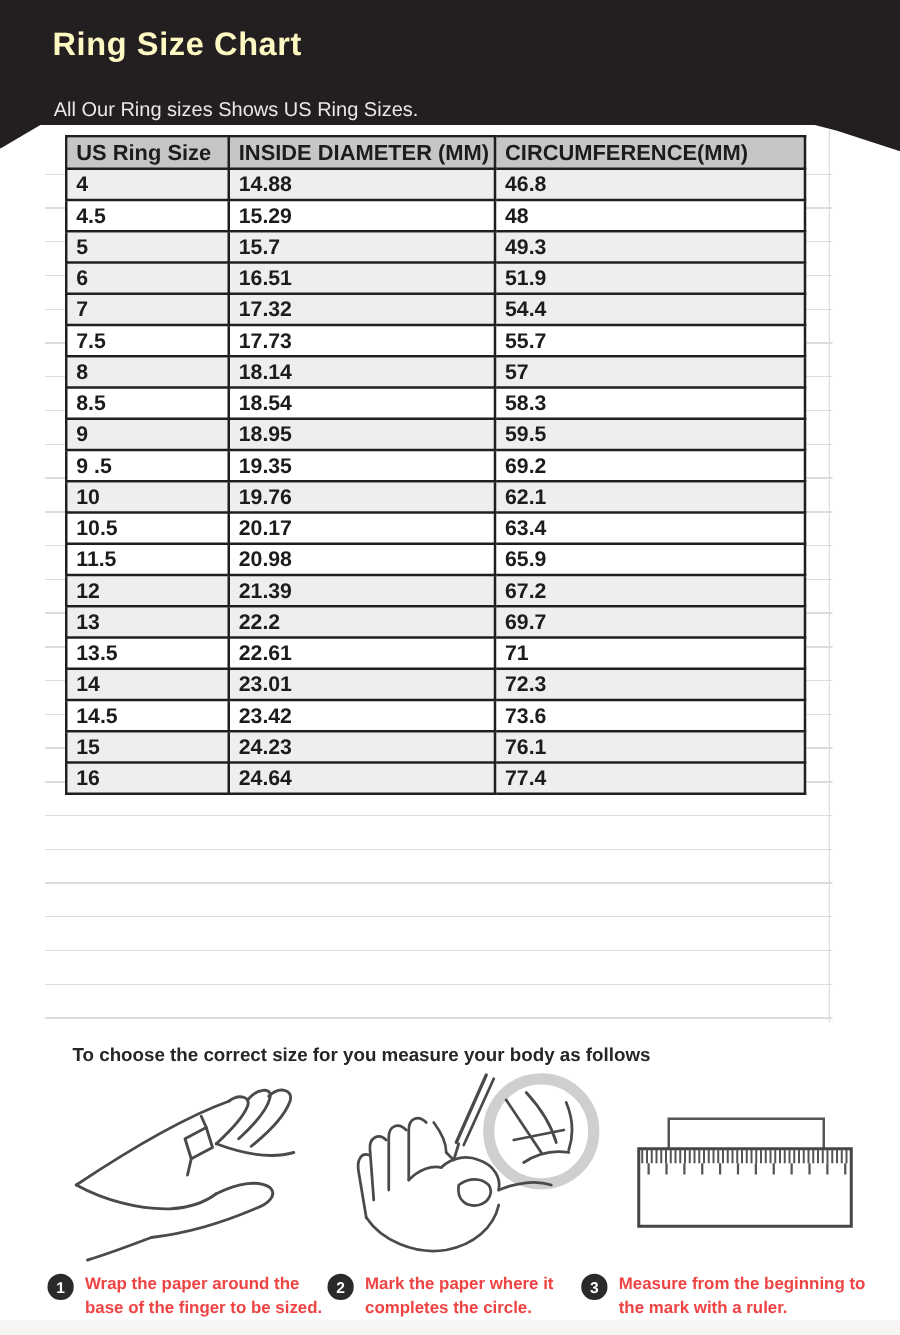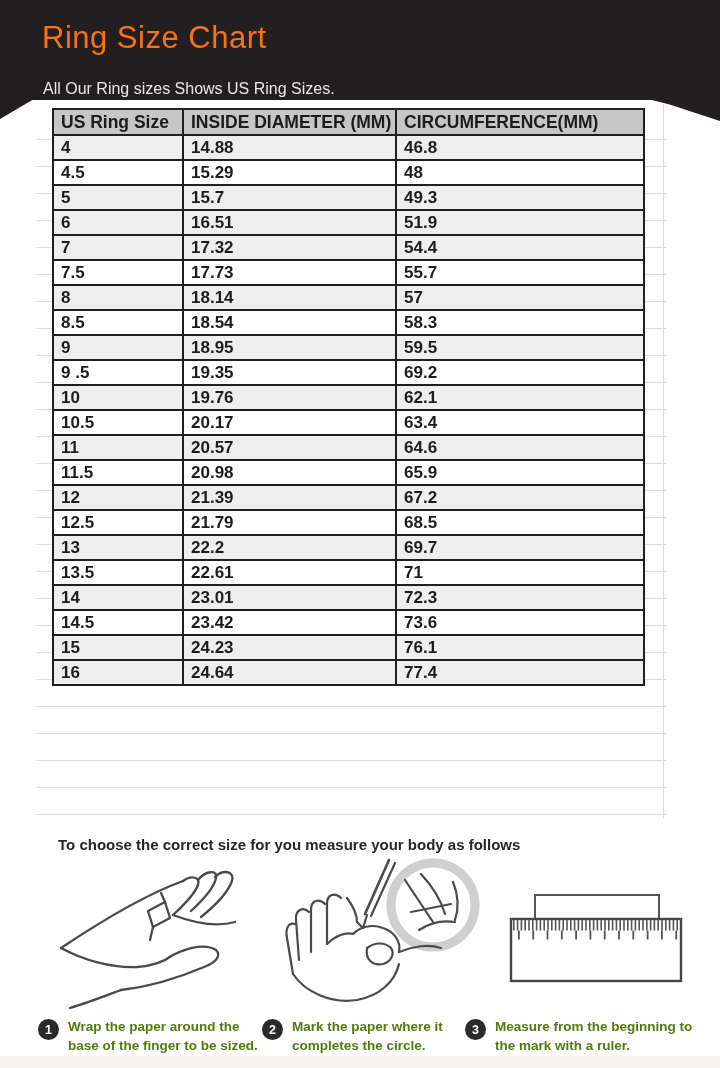--- a/index.html
+++ b/index.html
@@ -8,21 +8,21 @@
     font-family:"Liberation Sans","DejaVu Sans",sans-serif;
     overflow:hidden;
   }
   
   .banner{
     position:absolute;top:0;left:0;width:720px;height:100px;
     background:var(--header-bg);color:#fff;
   }
   .banner h1{
     margin:0;position:absolute;left:42px;top:20px;
-    font-size:31px;font-weight:normal;letter-spacing:.5px;color:#f97316;
+    font-size:26px;font-weight:bold;letter-spacing:.5px;color:#fef9c3;
   }
   .banner .sub{
     position:absolute;left:43px;top:80px;font-size:16px;color:#e9e7e7;
   }
   .wedge{position:absolute;background:var(--header-bg);}
   .wedge.right{top:99px;right:0;width:72px;height:22px;
     clip-path:polygon(0 0,100% 0,100% 100%,30% 25%);}
   .wedge.left{top:99px;left:0;width:34px;height:20px;
     clip-path:polygon(0 0,100% 0,0 100%);}
   
@@ -70,21 +70,21 @@
   
   .step{
     position:absolute;top:1018px;display:flex;align-items:flex-start;gap:9px;
   }
   .step .badge{
     flex:0 0 auto;width:21px;height:21px;border-radius:50%;
     background:var(--badge-bg);color:#fff;font-size:12.5px;font-weight:bold;
     display:flex;align-items:center;justify-content:center;margin-top:1px;
   }
   .step .txt{
-    font-size:13.5px;font-weight:bold;color:#4d7c0f;line-height:1.4;
+    font-size:13.5px;font-weight:bold;color:#ef4444;line-height:1.4;
   }
   #step-1{left:38px;width:228px;}
   #step-2{left:262px;width:205px;}
   #step-3{left:465px;width:245px;}
   .footer-band{
     position:absolute;left:0;bottom:0;width:720px;height:12px;background:#f7f4f4;
   }
 </style>
 </head>
 <body style="--header-bg: #231f20; --table-header-bg: #c7c6c6; --row-alt-bg: #efeeee; --table-border: #1f1f1f; --gridline: #dcdcdc; --badge-bg: #2b2a2a;">
@@ -166,39 +166,29 @@
       <tr class="alt">
         <td>10</td>
         <td>19.76</td>
         <td>62.1</td>
       </tr>
       <tr>
         <td>10.5</td>
         <td>20.17</td>
         <td>63.4</td>
       </tr>
-      <tr class="alt">
-        <td>11</td>
-        <td>20.57</td>
-        <td>64.6</td>
-      </tr>
       <tr>
         <td>11.5</td>
         <td>20.98</td>
         <td>65.9</td>
       </tr>
       <tr class="alt">
         <td>12</td>
         <td>21.39</td>
         <td>67.2</td>
-      </tr>
-      <tr>
-        <td>12.5</td>
-        <td>21.79</td>
-        <td>68.5</td>
       </tr>
       <tr class="alt">
         <td>13</td>
         <td>22.2</td>
         <td>69.7</td>
       </tr>
       <tr>
         <td>13.5</td>
         <td>22.61</td>
         <td>71</td>

